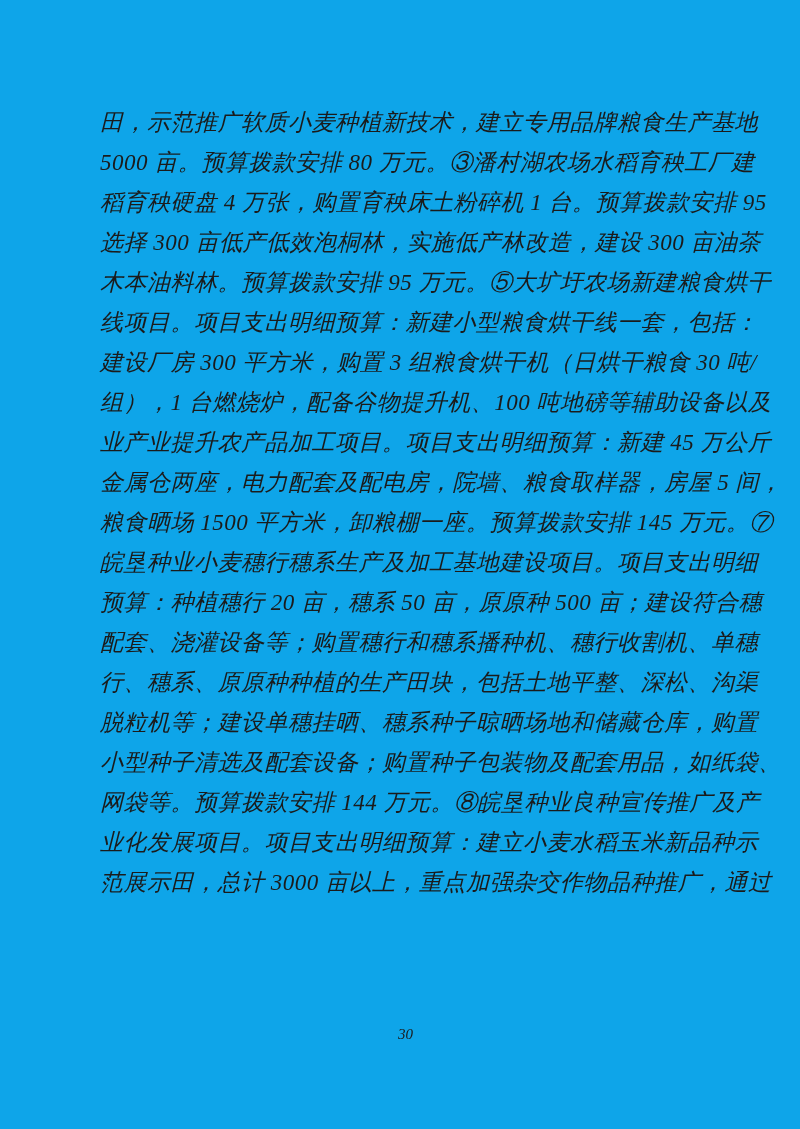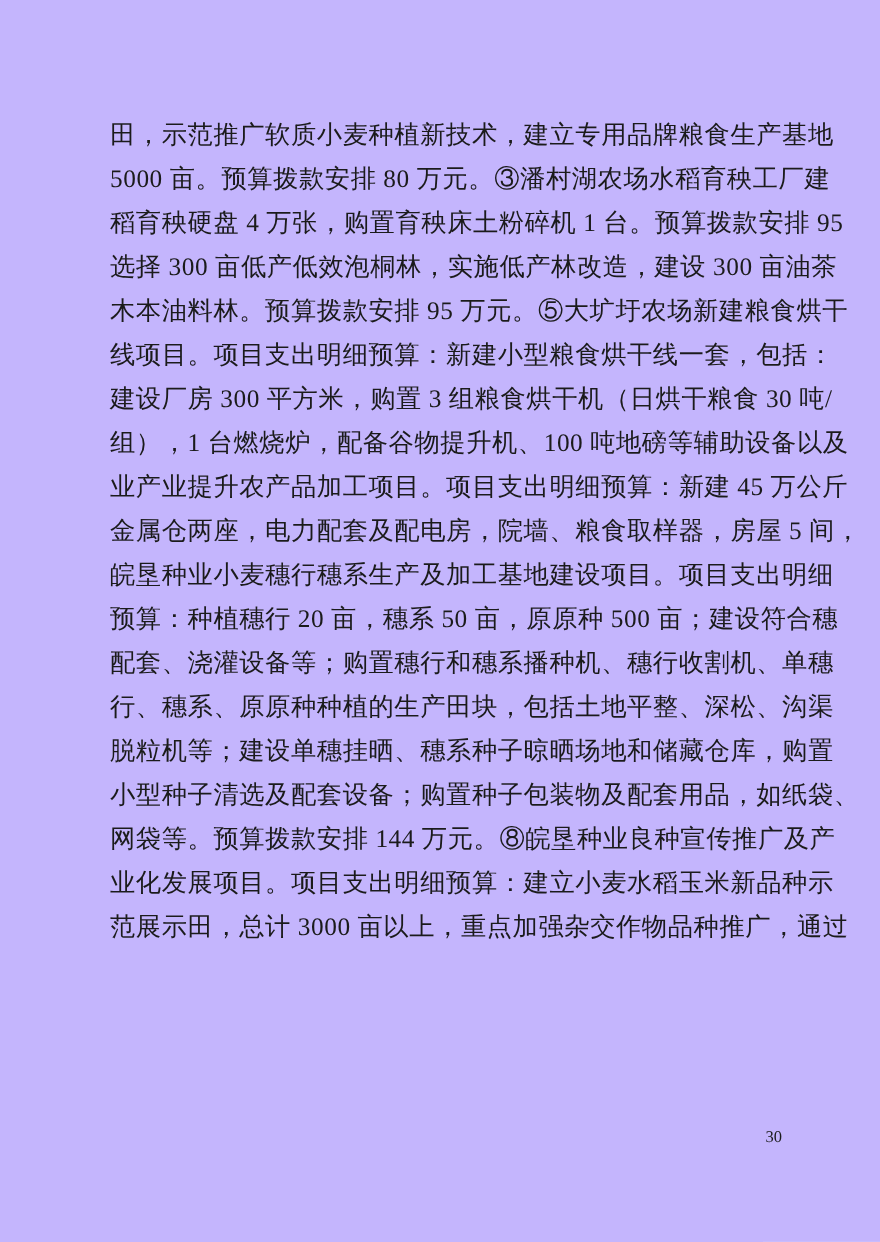--- a/index.html
+++ b/index.html
@@ -4,23 +4,24 @@
 <style>
   html, body {
     margin: 0;
     padding: 0;
     background: #ffffff;
   }
   .page {
     position: relative;
     width: 800px;
     height: 1129px;
-    background: #c4b5fd;
+    background: #0ea5e9;
     overflow: hidden;
     font-family: "Liberation Serif", "DejaVu Serif", serif;
+    font-style: italic;
   }
   .text-block {
     position: absolute;
     left: 100px;
     top: 103px;
     width: 611px;
   }
   .line {
     margin: 0;
     padding: 0;
@@ -33,41 +34,42 @@
     text-align-last: justify;
     text-justify: inter-character;
     font-weight: 400;
     letter-spacing: 0.5px;
   }
   .page-number {
     position: absolute;
     left: 100px;
     top: 1026px;
     width: 611px;
-    text-align: right;
+    text-align: center;
     font-size: 15px;
     color: #1b1b1b;
     font-family: "Liberation Serif", "DejaVu Serif", serif;
   }
 </style>
 </head>
 <body>
 
 <div class="page">
   <div class="text-block">
     <p class="line">田，示范推广软质小麦种植新技术，建立专用品牌粮食生产基地</p>
     <p class="line">5000 亩。预算拨款安排 80 万元。③潘村湖农场水稻育秧工厂建</p>
     <p class="line">稻育秧硬盘 4 万张，购置育秧床土粉碎机 1 台。预算拨款安排 95</p>
     <p class="line">选择 300 亩低产低效泡桐林，实施低产林改造，建设 300 亩油茶</p>
     <p class="line">木本油料林。预算拨款安排 95 万元。⑤大圹圩农场新建粮食烘干</p>
     <p class="line">线项目。项目支出明细预算：新建小型粮食烘干线一套，包括：</p>
     <p class="line">建设厂房 300 平方米，购置 3 组粮食烘干机（日烘干粮食 30 吨/</p>
     <p class="line">组），1 台燃烧炉，配备谷物提升机、100 吨地磅等辅助设备以及</p>
     <p class="line">业产业提升农产品加工项目。项目支出明细预算：新建 45 万公斤</p>
     <p class="line">金属仓两座，电力配套及配电房，院墙、粮食取样器，房屋 5 间，</p>
+    <p class="line">粮食晒场 1500 平方米，卸粮棚一座。预算拨款安排 145 万元。⑦</p>
     <p class="line">皖垦种业小麦穗行穗系生产及加工基地建设项目。项目支出明细</p>
     <p class="line">预算：种植穗行 20 亩，穗系 50 亩，原原种 500 亩；建设符合穗</p>
     <p class="line">配套、浇灌设备等；购置穗行和穗系播种机、穗行收割机、单穗</p>
     <p class="line">行、穗系、原原种种植的生产田块，包括土地平整、深松、沟渠</p>
     <p class="line">脱粒机等；建设单穗挂晒、穗系种子晾晒场地和储藏仓库，购置</p>
     <p class="line">小型种子清选及配套设备；购置种子包装物及配套用品，如纸袋、</p>
     <p class="line">网袋等。预算拨款安排 144 万元。⑧皖垦种业良种宣传推广及产</p>
     <p class="line">业化发展项目。项目支出明细预算：建立小麦水稻玉米新品种示</p>
     <p class="line">范展示田，总计 3000 亩以上，重点加强杂交作物品种推广，通过</p>
   </div>

